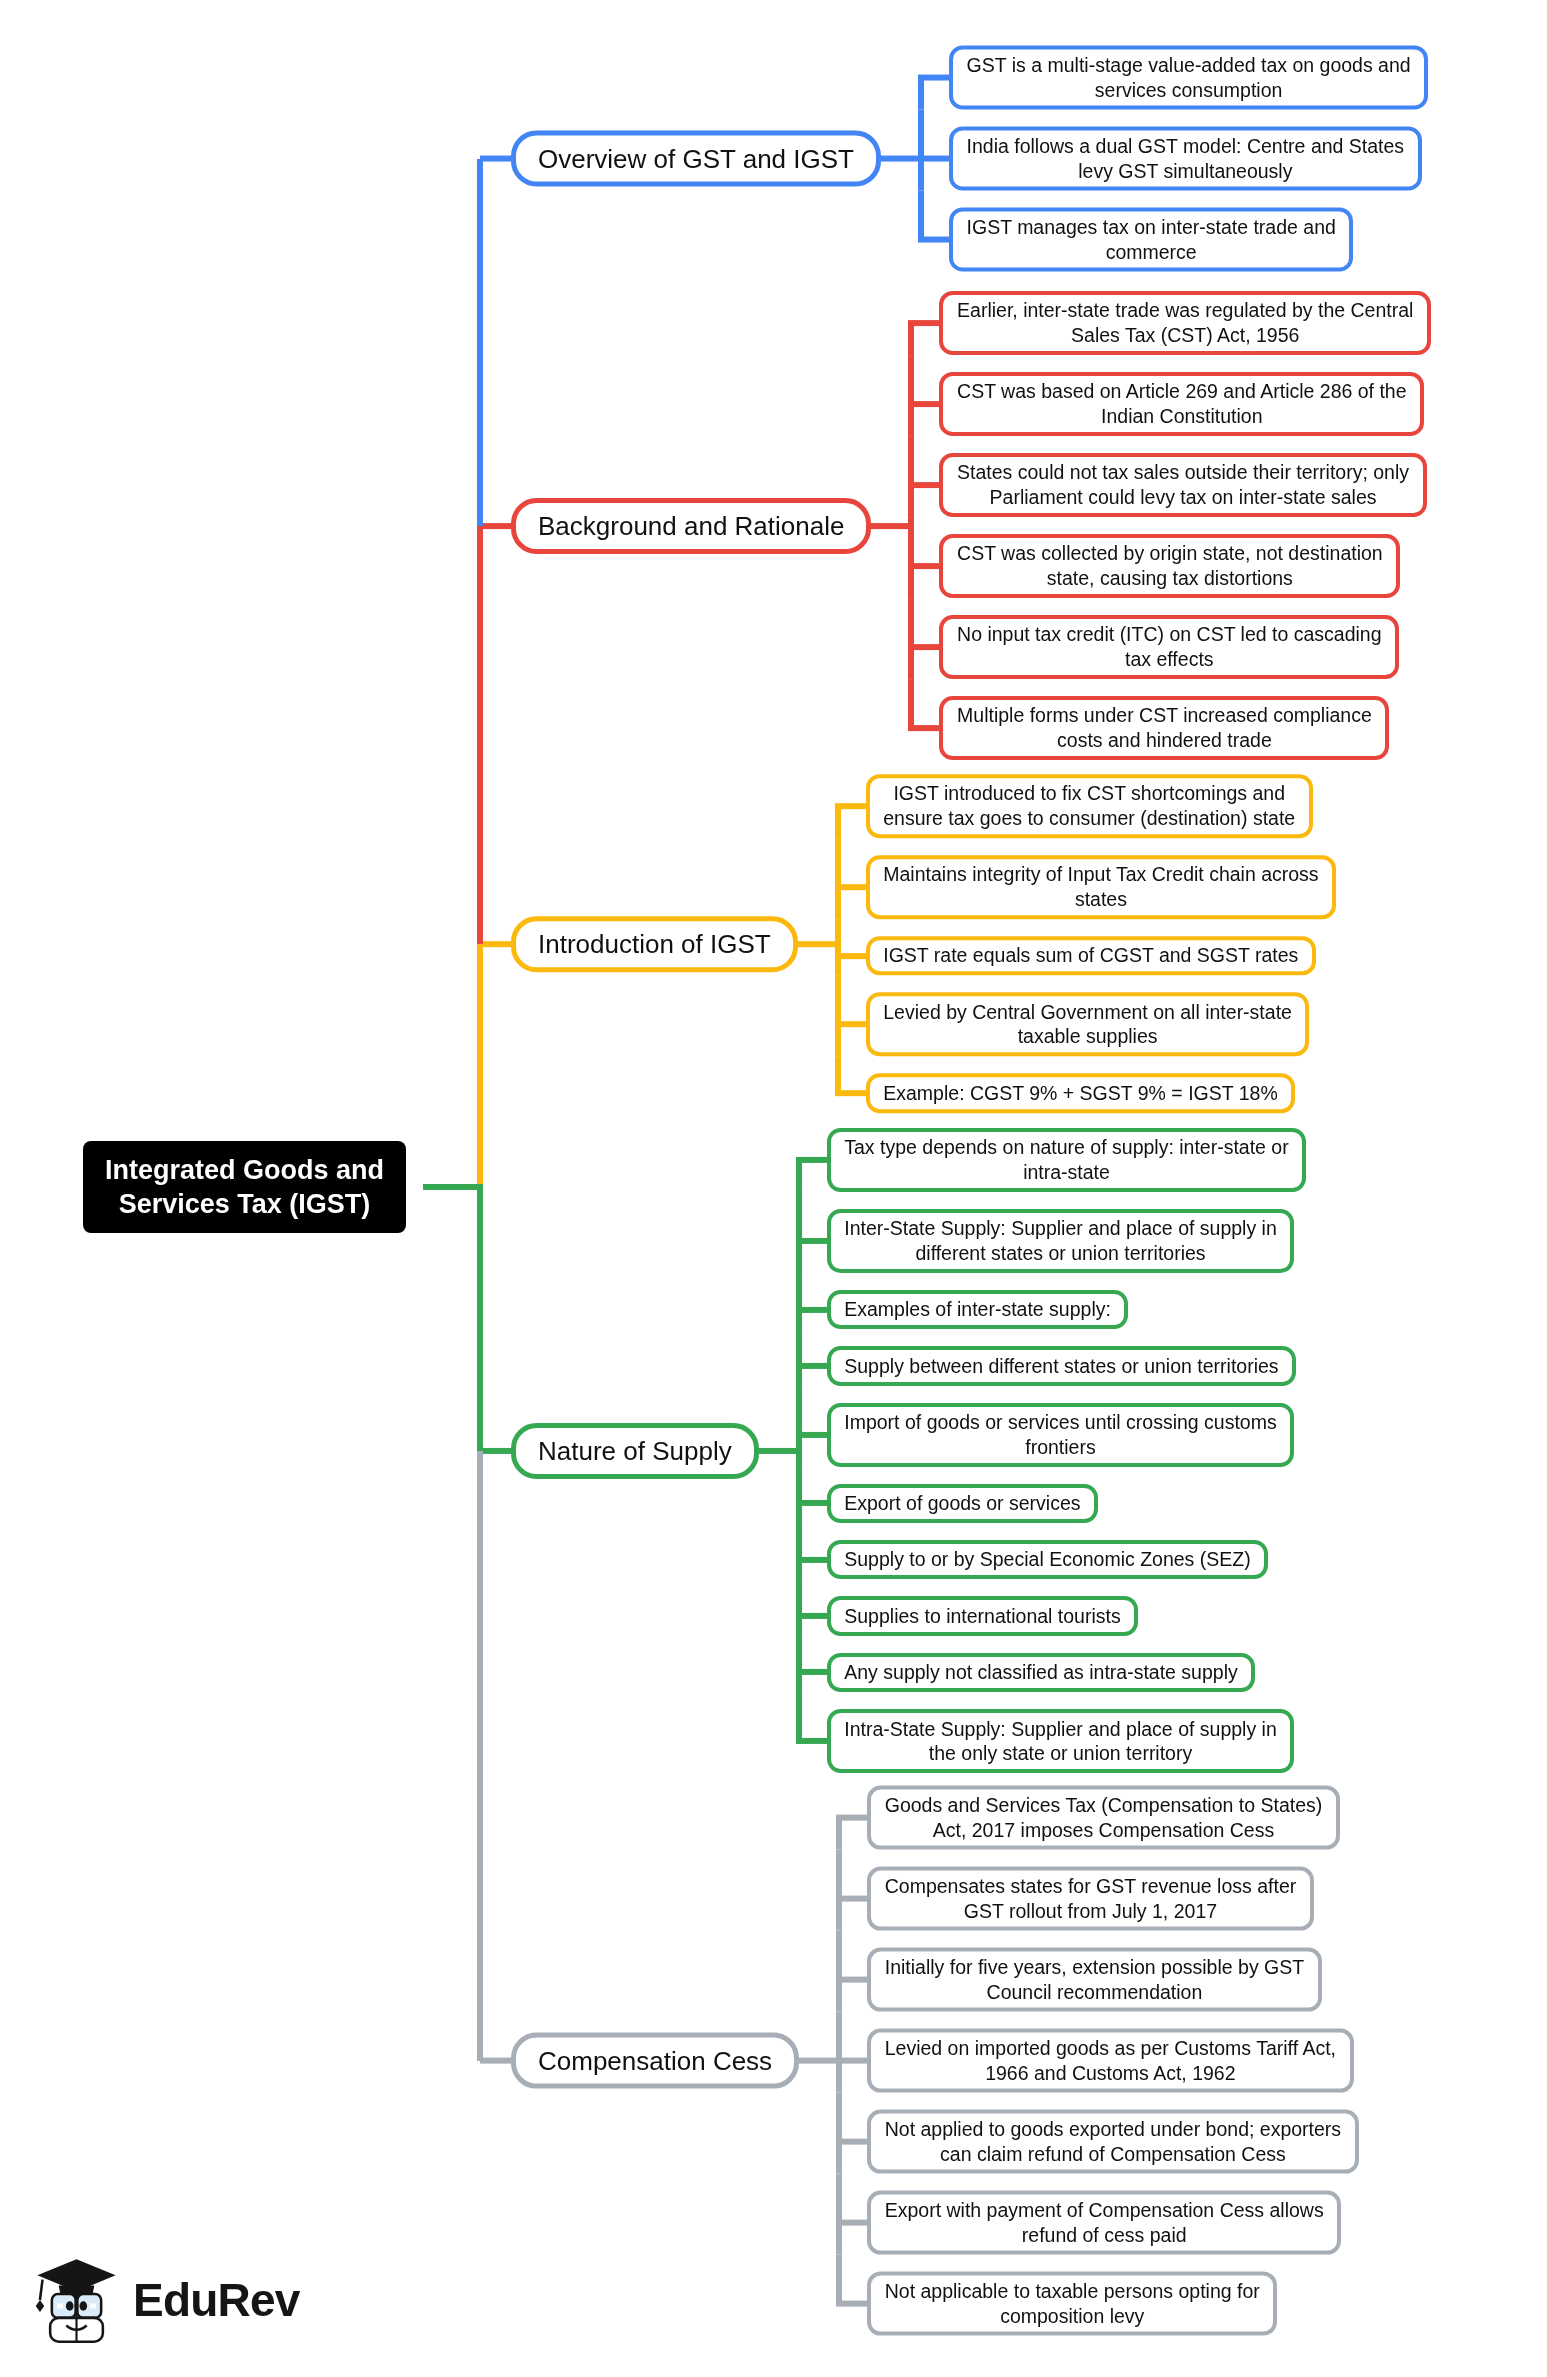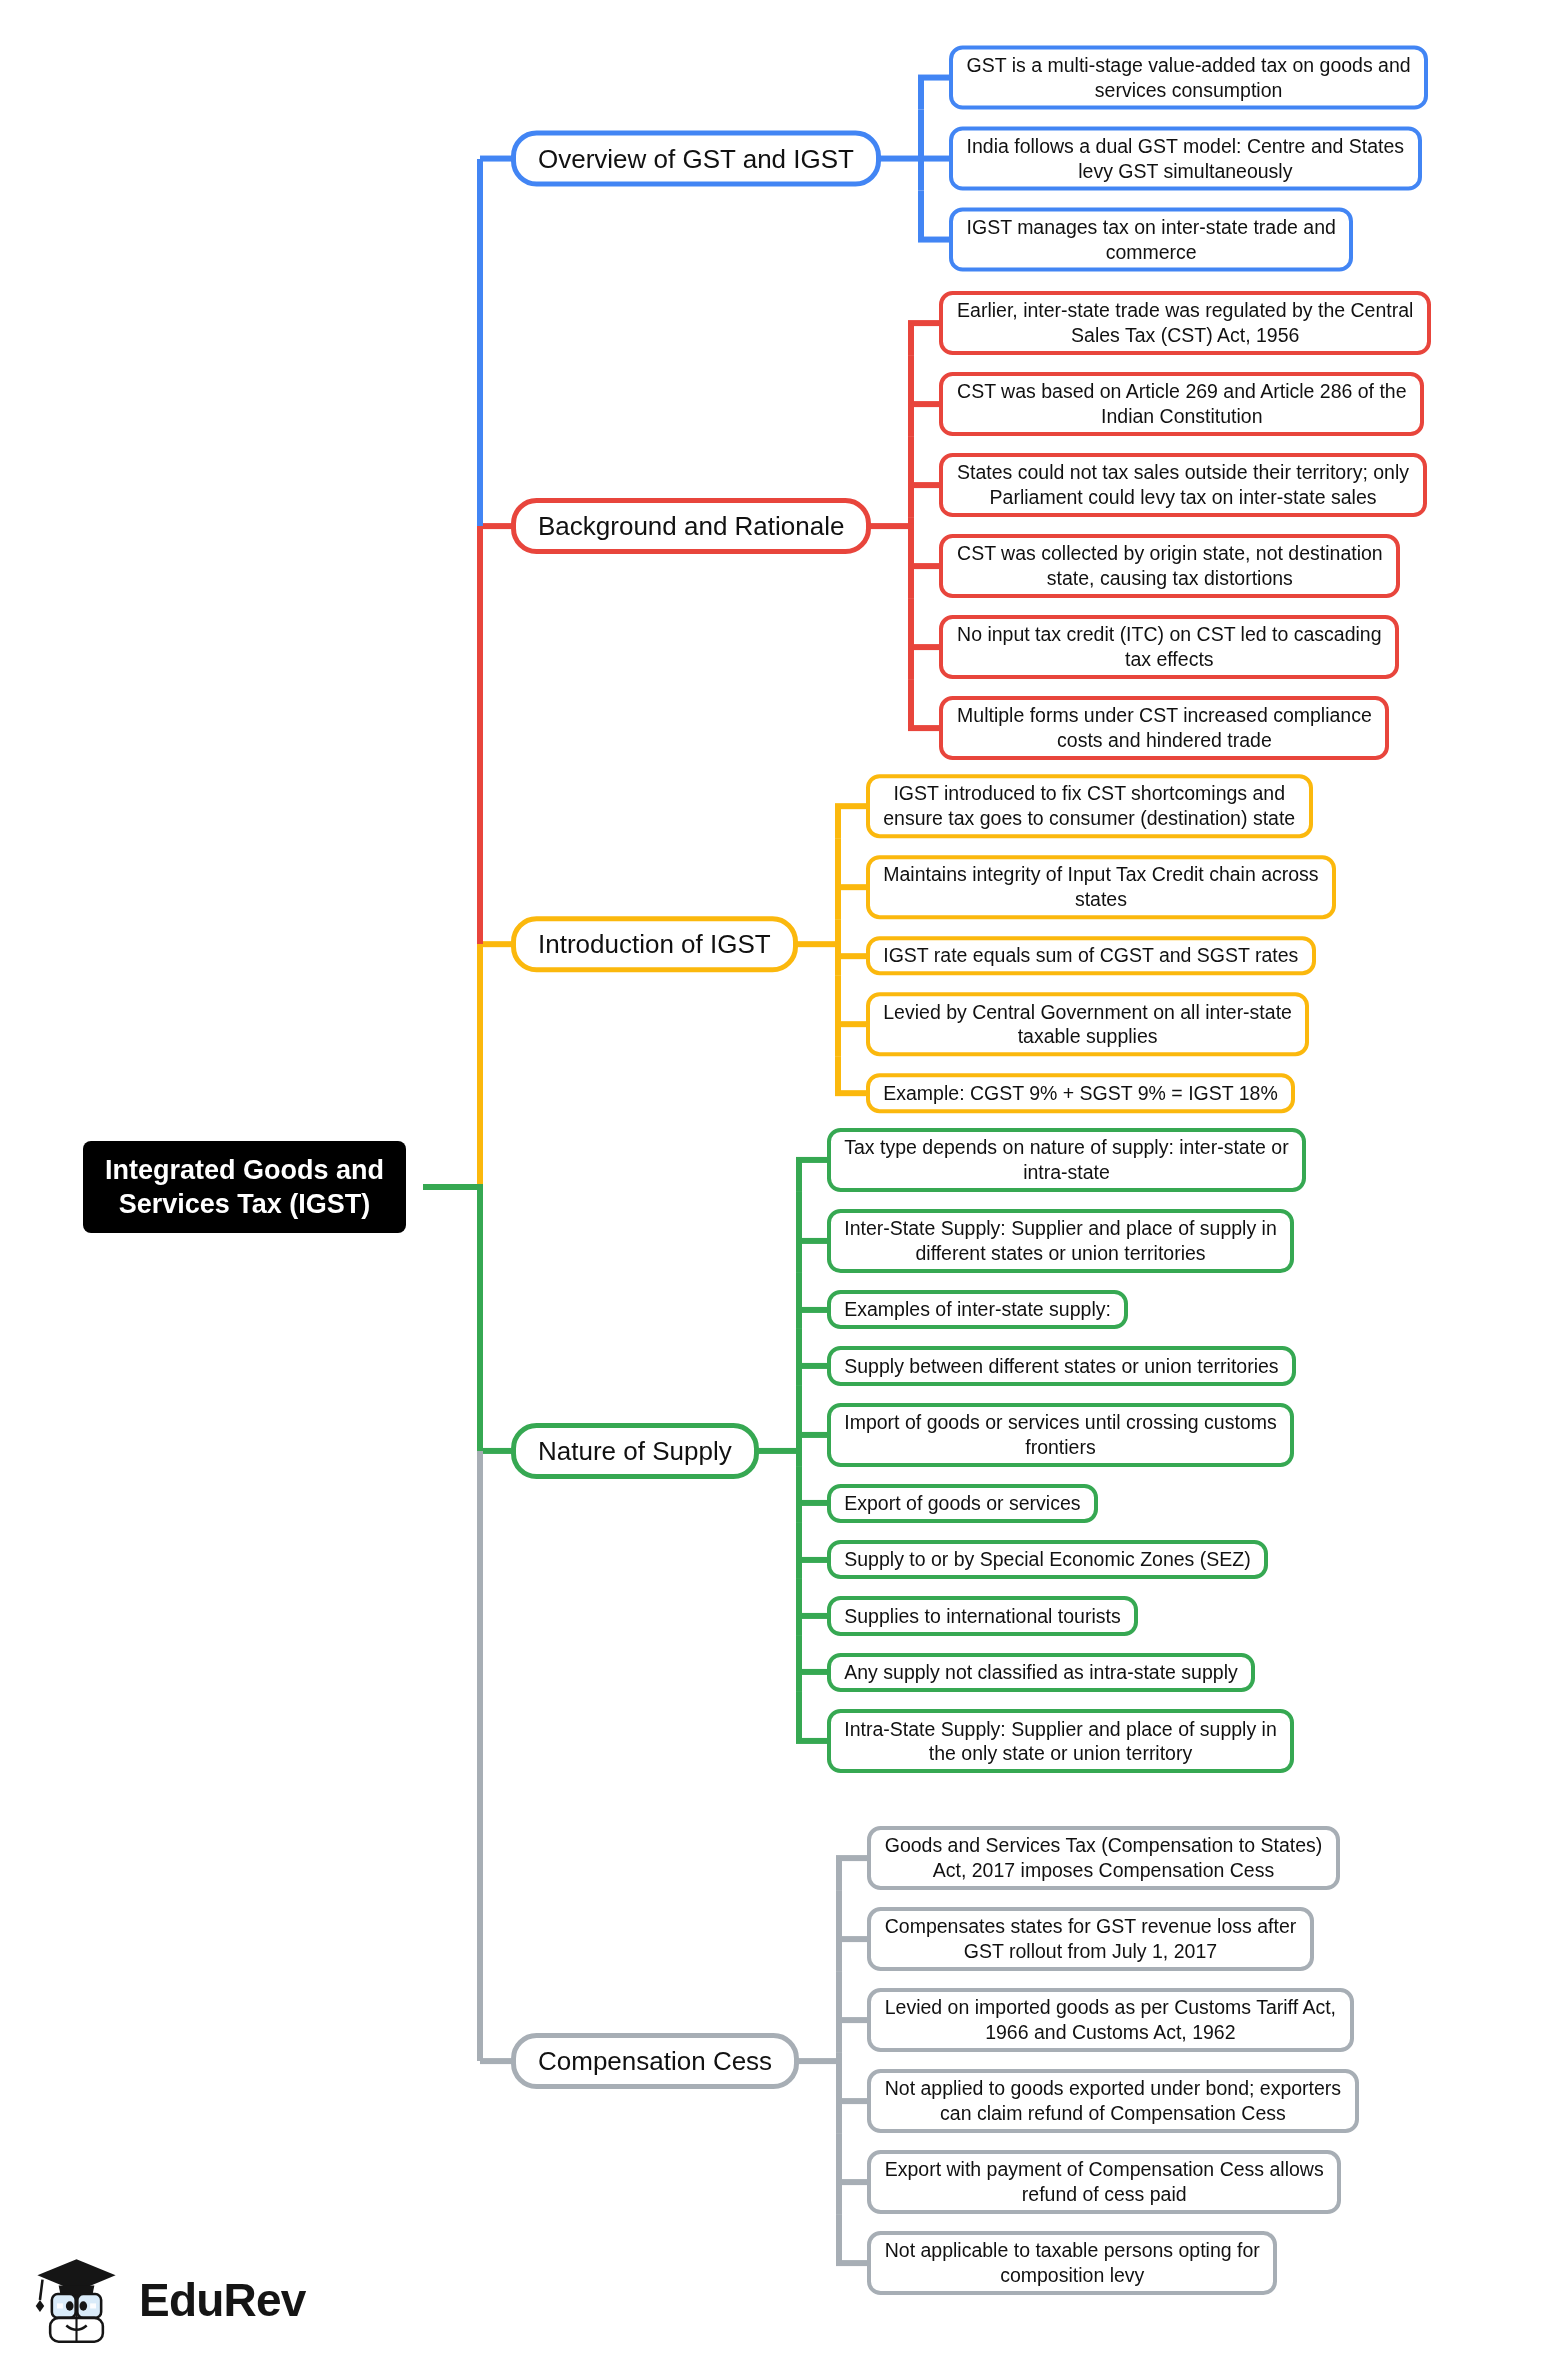--- a/index.html
+++ b/index.html
@@ -43,21 +43,21 @@
     width:31px;height:6px;background:var(--c);z-index:1;}
   .children li::after{content:"";position:absolute;left:0;width:6px;top:-17px;bottom:0;
     background:var(--c);z-index:1;}
   .children li:first-child::after{top:50%;}
   .children li:last-child::after{bottom:50%;}
   .leaf{position:relative;background:#fff;border:4.2px solid var(--c);border-radius:13.6px;
     padding:3.4px 13.6px;font-size:19.5px;line-height:24.6px;text-align:center;white-space:pre-line;
     width:fit-content;z-index:2;}
 
   
-  .logo{position:absolute;left:34px;top:2254px;display:flex;align-items:center;gap:20px;}
+  .logo{position:absolute;left:34px;top:2254px;display:flex;align-items:center;gap:14px;}
   .logo-text{font-size:46px;font-weight:bold;letter-spacing:-0.8px;color:#151515;}
 </style>
 </head>
 <body>
 
 <div id="canvas">
 
   <div class="trunk t-blue"></div>
   <div class="trunk t-red"></div>
   <div class="trunk t-yellow"></div>
@@ -185,20 +185,24 @@
     <ul class="children">
       <li>
           <div class="leaf">Goods and Services Tax (Compensation to States)
 Act, 2017 imposes Compensation Cess</div>
         </li>
       <li>
           <div class="leaf">Compensates states for GST revenue loss after
 GST rollout from July 1, 2017</div>
         </li>
       <li>
+          <div class="leaf">Initially for five years, extension possible by GST
+Council recommendation</div>
+        </li>
+      <li>
           <div class="leaf">Levied on imported goods as per Customs Tariff Act,
 1966 and Customs Act, 1962</div>
         </li>
       <li>
           <div class="leaf">Not applied to goods exported under bond; exporters
 can claim refund of Compensation Cess</div>
         </li>
       <li>
           <div class="leaf">Export with payment of Compensation Cess allows
 refund of cess paid</div>

